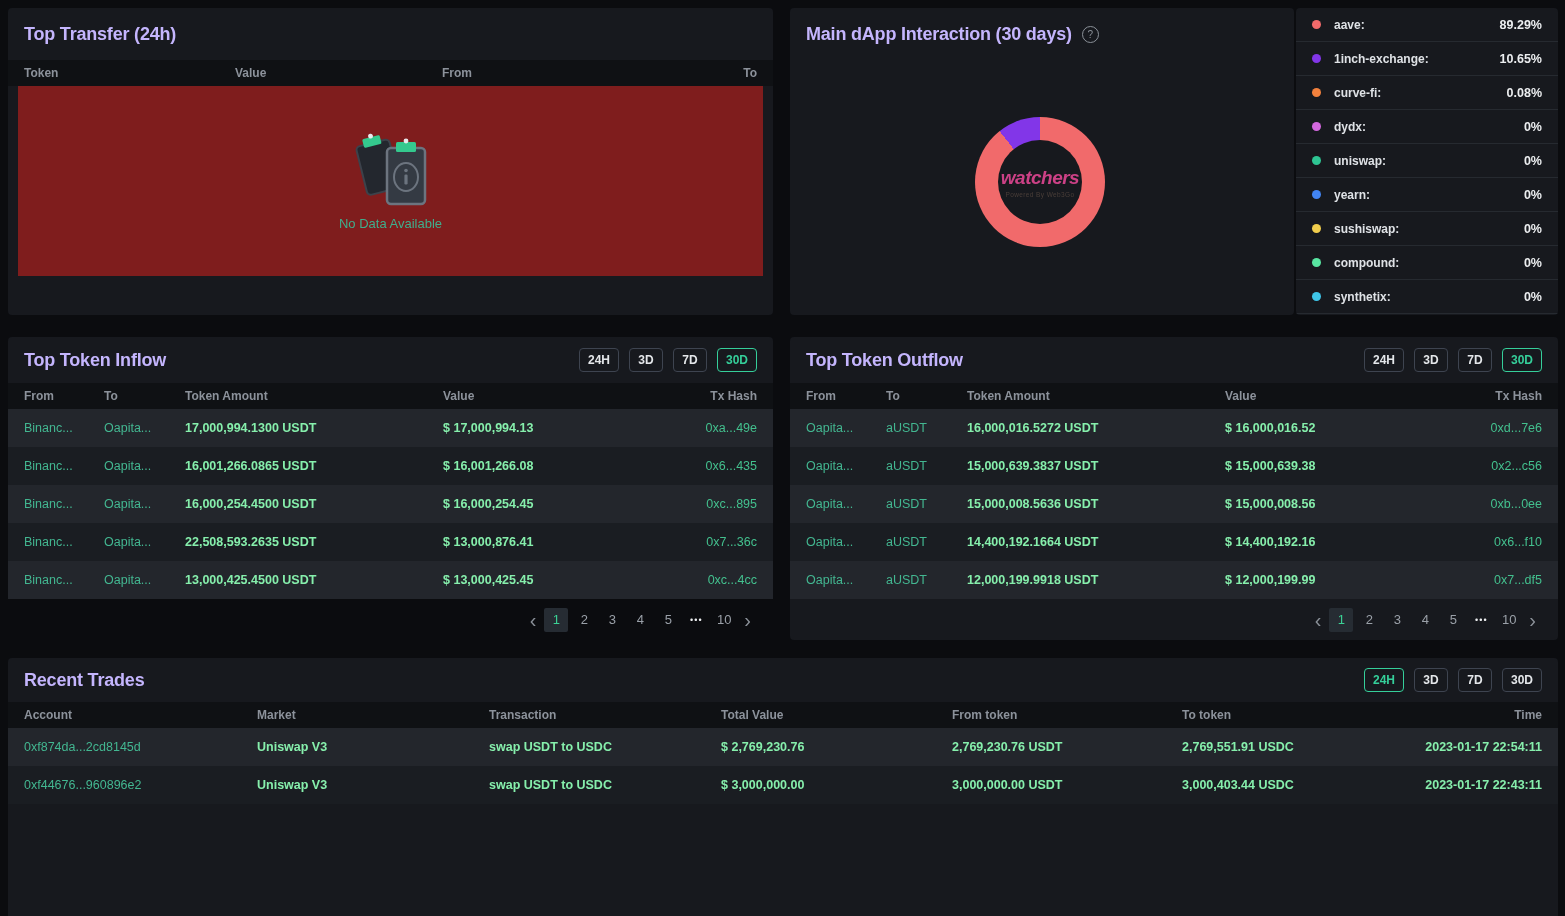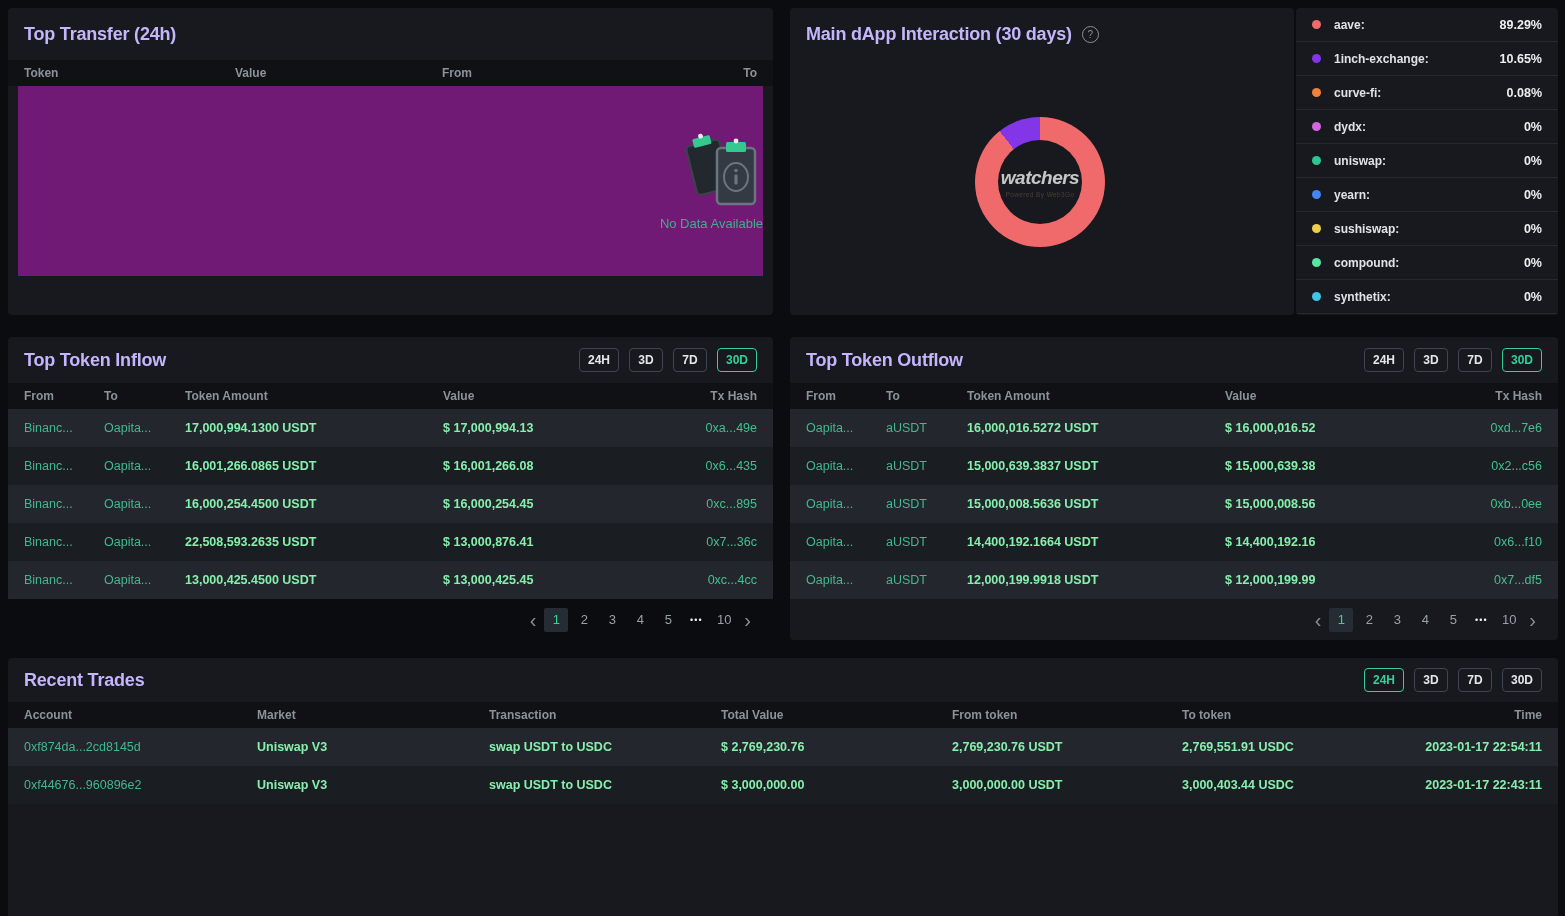--- a/index.html
+++ b/index.html
@@ -39,33 +39,33 @@
   .pg-item{min-width:24px;height:24px;line-height:24px;margin:0 2px;text-align:center;
            color:#9aa0a8;font-size:13px;cursor:pointer;border-radius:2px;}
   .pg-item.active{background:#262c33;color:#3bd195;}
   .pg-item.dots{color:#eceef0;font-size:9px;letter-spacing:1px;}
   .pg-nav{background:none;border:none;color:#8b9199;font-size:20px;line-height:24px;height:24px;
           padding:0 6px;cursor:pointer;font-family:"Liberation Sans",sans-serif;}
 
   
   #topTransfer{left:8px;top:8px;width:765px;height:307px;}
   #topTransfer .card-head{height:52px;}
-  #topTransfer .empty-body{margin:0 10px;height:190px;background:#701a75;
-      display:flex;flex-direction:column;align-items:flex-end;justify-content:center;}
+  #topTransfer .empty-body{margin:0 10px;height:190px;background:#7f1d1d;
+      display:flex;flex-direction:column;align-items:center;justify-content:center;}
   .empty-text{color:#3fae8c;font-size:13px;margin-top:8px;}
 
   
   #dapp{left:790px;top:8px;width:504px;height:307px;}
   #dapp .card-head{height:52px;justify-content:flex-start;}
   .help{width:15px;height:15px;margin-left:10px;border:1px solid #8b9199;border-radius:50%;
         color:#8b9199;font-size:10px;display:inline-flex;align-items:center;justify-content:center;cursor:pointer;}
   .donut{position:absolute;left:185px;top:109px;width:130px;height:130px;border-radius:50%;}
   .donut-hole{position:absolute;left:23px;top:23px;width:84px;height:84px;border-radius:50%;
         background:#17191e;display:flex;flex-direction:column;align-items:center;justify-content:center;}
-  .wm{color:#e5e5e5;opacity:.85;font-style:italic;font-weight:800;font-size:19px;letter-spacing:-0.5px;}
+  .wm{color:#ec4899;opacity:.85;font-style:italic;font-weight:800;font-size:19px;letter-spacing:-0.5px;}
   .wm-sub{color:#5a4a41;opacity:.75;font-size:6.5px;margin-top:2px;letter-spacing:.4px;}
 
   
   #legend{left:1296px;top:8px;width:262px;height:307px;overflow:hidden;}
   .lg-row{height:33px;display:flex;align-items:center;padding:0 16px;border-bottom:1px solid #262a30;}
   .lg-dot{width:9px;height:9px;border-radius:50%;margin-right:13px;flex:0 0 auto;}
   .lg-label{color:#dfe2e6;font-size:12px;font-weight:600;}
   .lg-value{margin-left:auto;color:#eceef0;font-size:12.5px;font-weight:700;}
 
   

